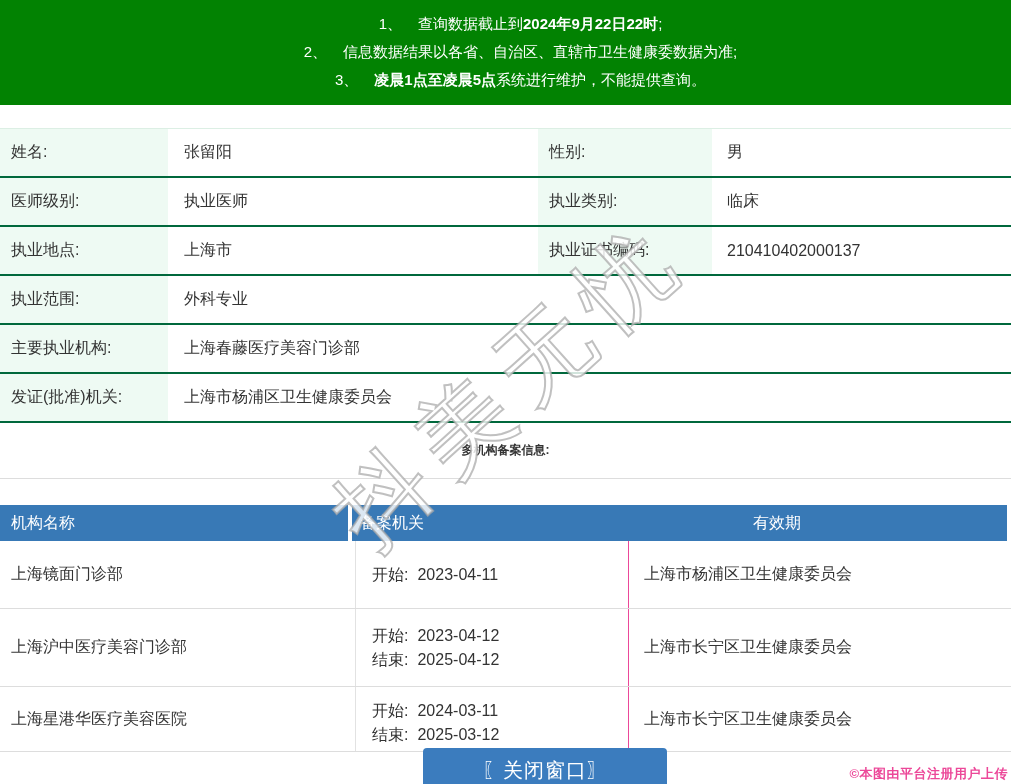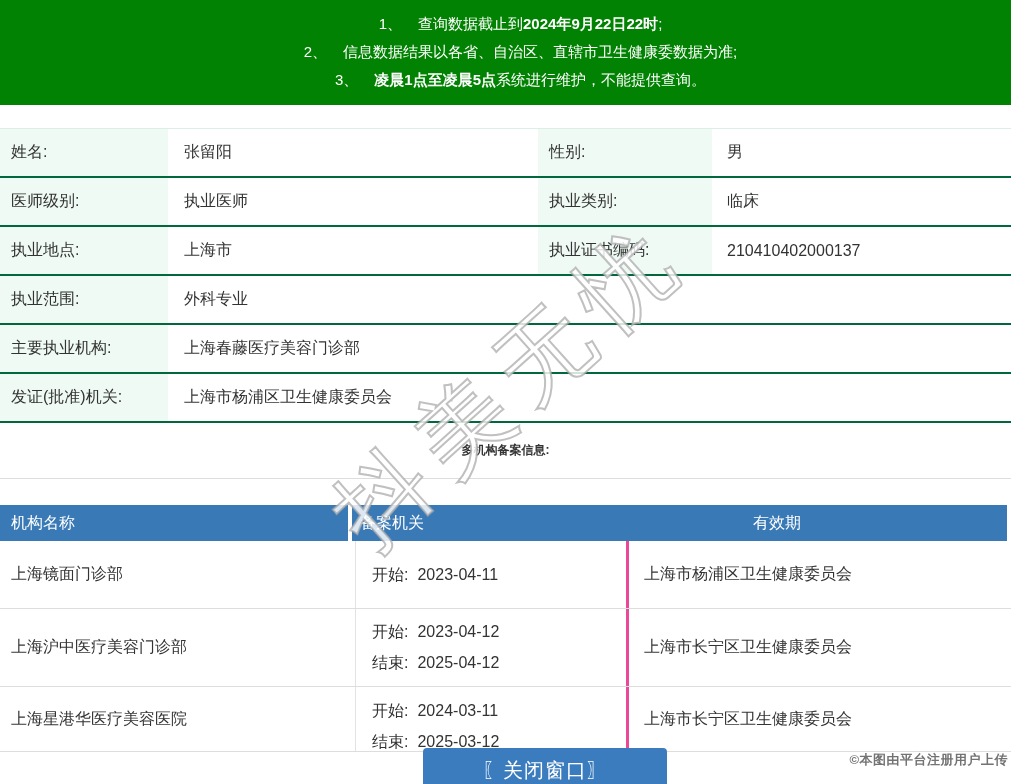--- a/index.html
+++ b/index.html
@@ -39,21 +39,21 @@
   .hcell { color:#fff; font-size:16px; display:flex; align-items:center; }
   .hcell.c1 { width:352px; padding-left:11px; border-right:4px solid #fff; }
   .hcell.c2 { width:270px; padding-left:12px; border-right:4px solid #fff; }
   .hcell.c3 { flex:1; padding-left:8px; }
   .rrow { display:flex; border-bottom:1px solid #dddddd; }
   .rrow.r1 { height:68px; }
   .rrow.r2 { height:78px; }
   .rrow.r3 { height:65px; overflow:hidden; }
   .rcell { font-size:16px; }
   .rcell.name { width:356px; border-right:1px solid #e2e2e2; display:flex; align-items:center; padding-left:11px; }
-  .rcell.validity { width:273px; border-right:3px solid #ec4899; display:flex; flex-direction:column; justify-content:center; row-gap:7px; padding-left:16px; }
+  .rcell.validity { width:273px; border-right:1px solid #ec4899; display:flex; flex-direction:column; justify-content:center; padding-left:16px; }
   .rrow.r3 .rcell.validity { justify-content:flex-start; padding-top:12px; }
   .vline { line-height:24px; white-space:nowrap; }
   .vline .date { margin-left:9px; }
   .rcell.authority { flex:1; display:flex; align-items:center; padding-left:15px; }
 
   
   .close-btn {
     position:absolute; left:423px; top:748px; width:244px; height:44px;
     background:#3b7cbe; border:none; border-radius:4px;
     color:#fff; font-size:20px; display:flex; align-items:center; justify-content:center;
@@ -65,22 +65,22 @@
   .wm-diagonal {
     position:absolute; left:280px; top:250px; width:460px; height:270px;
     display:flex; align-items:center; justify-content:center;
     transform:rotate(-42deg);
     font-size:92px; letter-spacing:16px; white-space:nowrap;
     color:rgba(255,255,255,0.82);
     -webkit-text-stroke:2px rgba(168,168,168,0.72);
     z-index:50; pointer-events:none;
   }
   .wm-corner {
-    position:absolute; right:3px; bottom:15px; z-index:60;
-    font-size:13px; font-weight:bold; color:#737373; letter-spacing:0.5px;
+    position:absolute; right:3px; bottom:1px; z-index:60;
+    font-size:13px; font-weight:bold; color:#ec4899; letter-spacing:0.5px;
     text-shadow:-1px 0 #fff, 1px 0 #fff, 0 -1px #fff, 0 1px #fff, -1px -1px #fff, 1px 1px #fff;
     pointer-events:none;
   }
 </style>
 </head>
 <body>
 
 <div class="banner">
   <div class="line"><span class="num">1、</span><span>查询数据截止到</span><span class="bold">2024年9月22日22时</span><span>;</span></div>
   <div class="line"><span class="num">2、</span><span>信息数据结果以各省、自治区、直辖市卫生健康委数据为准;</span><span class="bold"></span><span></span></div>

